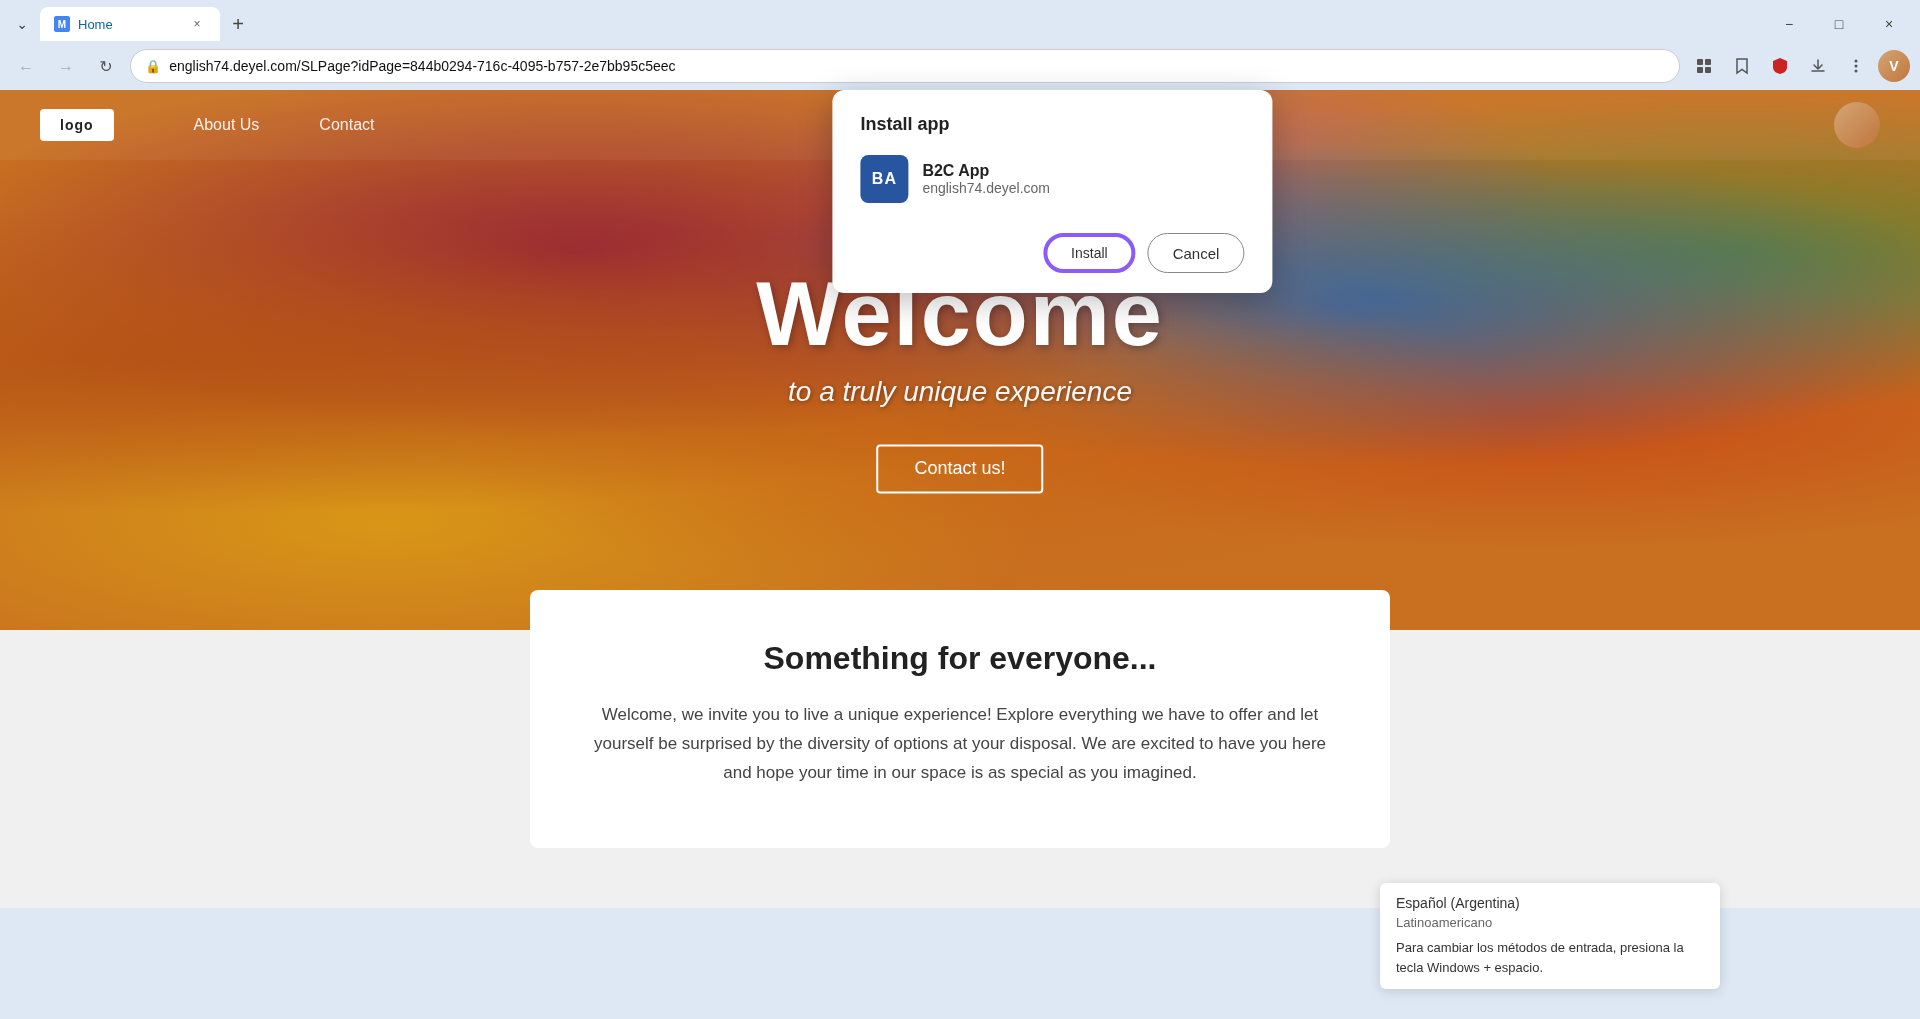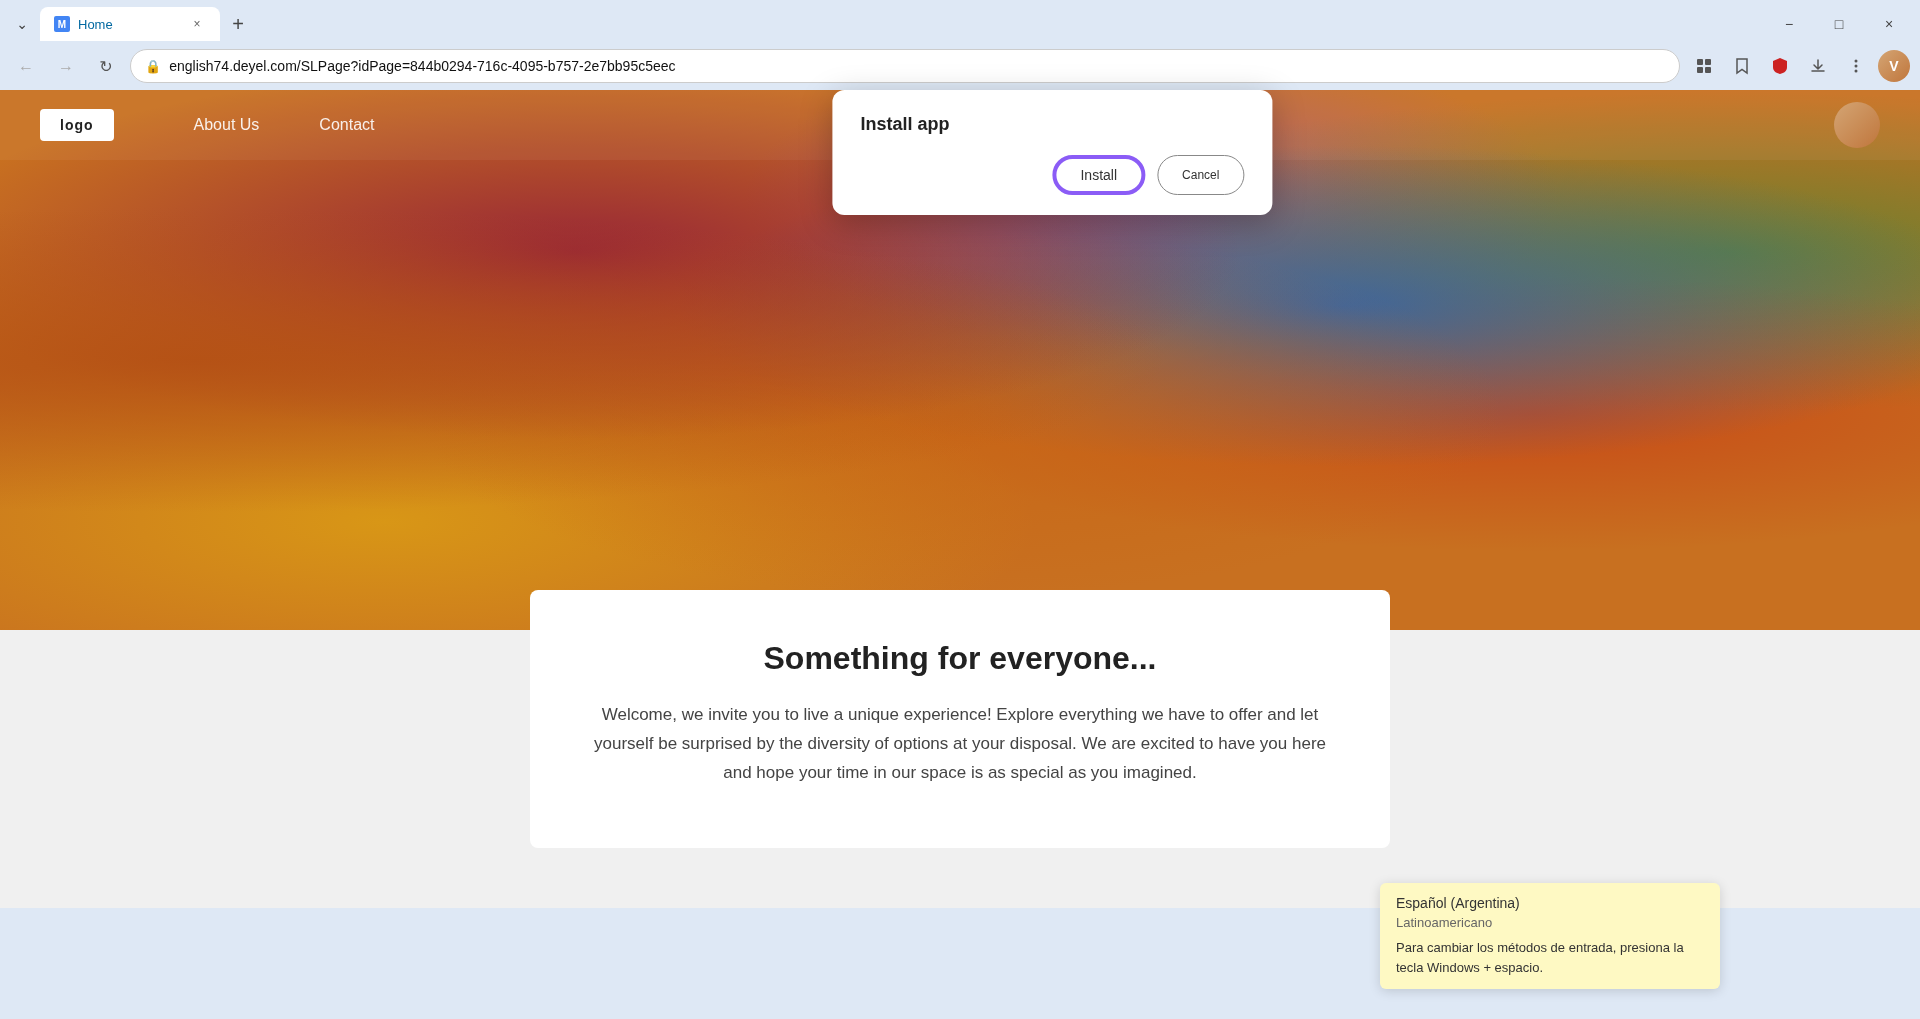--- a/index.html
+++ b/index.html
@@ -284,29 +284,29 @@
       border-radius: 20px;
       background: #fff;
       font-size: 14px; color: #333;
       cursor: pointer;
     }
     .btn-cancel {
       padding: 8px 24px;
       border: 1px solid #888;
       border-radius: 20px;
       background: #fff;
-      font-size: 12px; color: #333;
+      font-size: 15px; color: #333;
       cursor: pointer;
     }
 
     
     .lang-tooltip {
       position: fixed;
       bottom: 30px; right: 200px;
-      background: #fef9c3;
+      background: #ffffff;
       border-radius: 6px;
       padding: 12px 16px;
       box-shadow: 0 2px 12px rgba(0,0,0,0.15);
       width: 340px;
       z-index: 200;
     }
     .lang-option {
       font-size: 14px; color: #333; margin-bottom: 4px;
     }
     .lang-sub {
@@ -393,33 +393,45 @@
       <div class="logo-box">logo</div>
       <nav class="nav-links">
         <a class="nav-link">About Us</a>
         <a class="nav-link">Contact</a>
       </nav>
       <div class="nav-right">
         <div class="nav-avatar"></div>
       </div>
     </div>
 
+    <div class="hero-content">
+      <h1 class="hero-title">Welcome</h1>
+      <p class="hero-subtitle">to a truly unique experience</p>
+      <button class="contact-btn">Contact us!</button>
+    </div>
   </div>
 
   <div style="background:#f0f0f0; padding: 0 0 20px;">
     <div class="content-section">
       <h2 class="section-title">Something for everyone...</h2>
       <p class="section-body">Welcome, we invite you to live a unique experience! Explore everything we have to offer and let yourself be surprised by the diversity of options at your disposal. We are excited to have you here and hope your time in our space is as special as you imagined.</p>
     </div>
   </div>
 </div>
 
 <div class="dialog-overlay">
   <div class="install-dialog">
     <div class="dialog-title">Install app</div>
+    <div class="dialog-app-row">
+      <div class="app-icon">BA</div>
+      <div>
+        <div class="app-info-name">B2C App</div>
+        <div class="app-info-domain">english74.deyel.com</div>
+      </div>
+    </div>
     <div class="dialog-buttons">
       <button class="btn-install">Install</button>
       <button class="btn-cancel">Cancel</button>
     </div>
   </div>
 </div>
 
 <div class="lang-tooltip">
   <div class="lang-option">Español (Argentina)</div>
   <div class="lang-sub">Latinoamericano</div>

